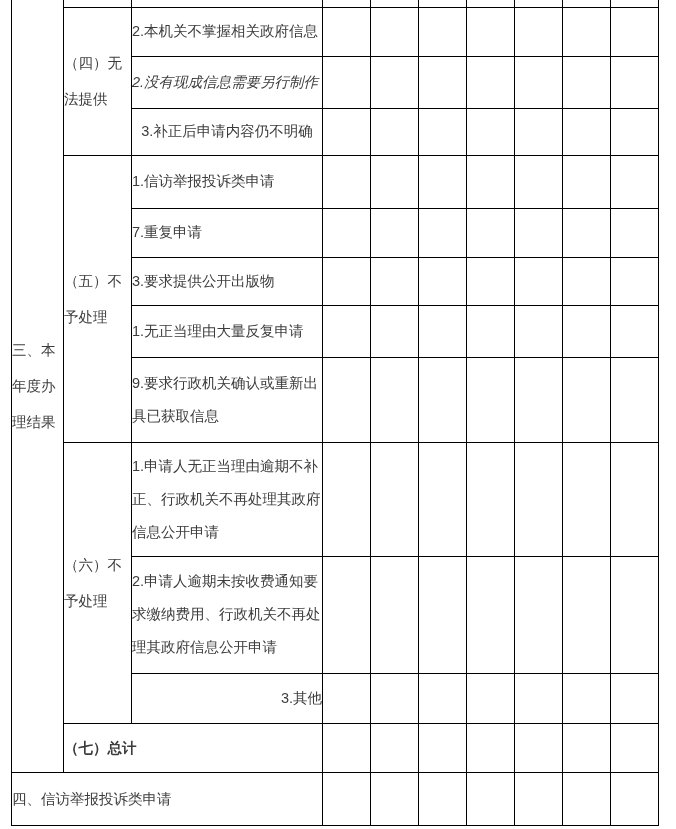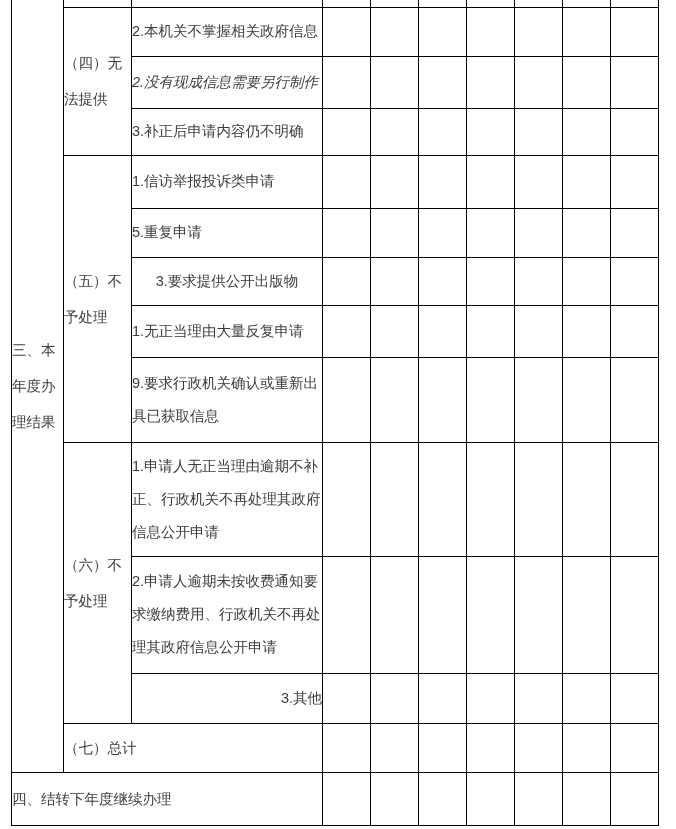--- a/index.html
+++ b/index.html
@@ -35,30 +35,30 @@
     color: #3c3c3c;
     vertical-align: middle;
     overflow: hidden;
     word-break: break-all;
   }
   
   tr.r0 td { border-top: none; }
   tr.r0 { height: 7px; }
   tr.r1 { height: 49px; }
   tr.r2 { height: 52px; font-style: italic; }
-  tr.r3 { height: 47px; }
+  tr.r3 { height: 47px; text-align: center; }
   tr.r4 { height: 53px; }
   tr.r5 { height: 49px; }
-  tr.r6 { height: 48px; text-align: center; }
+  tr.r6 { height: 48px; }
   tr.r7 { height: 52px; }
   tr.r8 { height: 85px; }
   tr.r9 { height: 114px; }
   tr.r10 { height: 117px; }
   tr.r11 { height: 50px; text-align: right; }
-  tr.r12 { height: 49px; }
+  tr.r12 { height: 49px; font-weight: bold; }
   tr.r13 { height: 53px; }
 
   td.a-cell {
     vertical-align: top;
     padding: 78px 0 0 6px;
     line-height: 36px;
     font-size: 14.5px;
   }
   td.b-cell {
     padding-left: 6px;
@@ -164,21 +164,21 @@
       <td class="v"></td>
           <td class="v"></td>
           <td class="v"></td>
           <td class="v"></td>
           <td class="v"></td>
           <td class="v"></td>
           <td class="v"></td>
         </tr>
       <tr class="r5">
         <td class="c-cell">
-          <span>5.重复申请</span>
+          <span>7.重复申请</span>
         </td>
       <td class="v"></td>
           <td class="v"></td>
           <td class="v"></td>
           <td class="v"></td>
           <td class="v"></td>
           <td class="v"></td>
           <td class="v"></td>
         </tr>
       <tr class="r6">
@@ -266,21 +266,21 @@
           <td class="v"></td>
           <td class="v"></td>
           <td class="v"></td>
           <td class="v"></td>
           <td class="v"></td>
           <td class="v"></td>
         </tr>
 
       <tr class="r13">
         <td class="bottom-cell" colspan="3">
-          <span>四、结转下年度继续办理</span>
+          <span>四、信访举报投诉类申请</span>
         </td>
       <td class="v"></td>
           <td class="v"></td>
           <td class="v"></td>
           <td class="v"></td>
           <td class="v"></td>
           <td class="v"></td>
           <td class="v"></td>
         </tr>
     </tbody>

